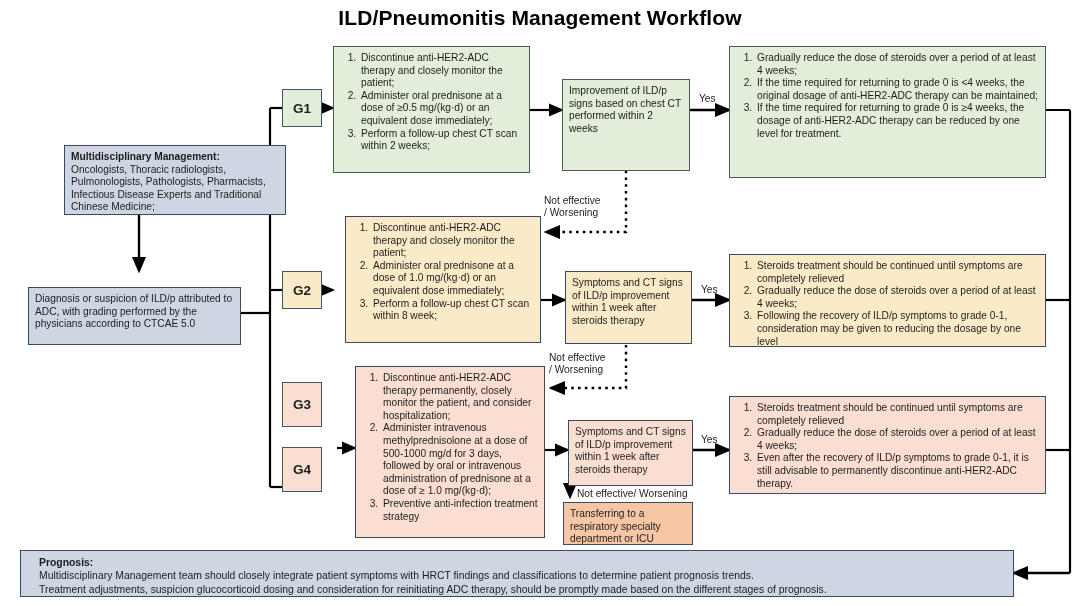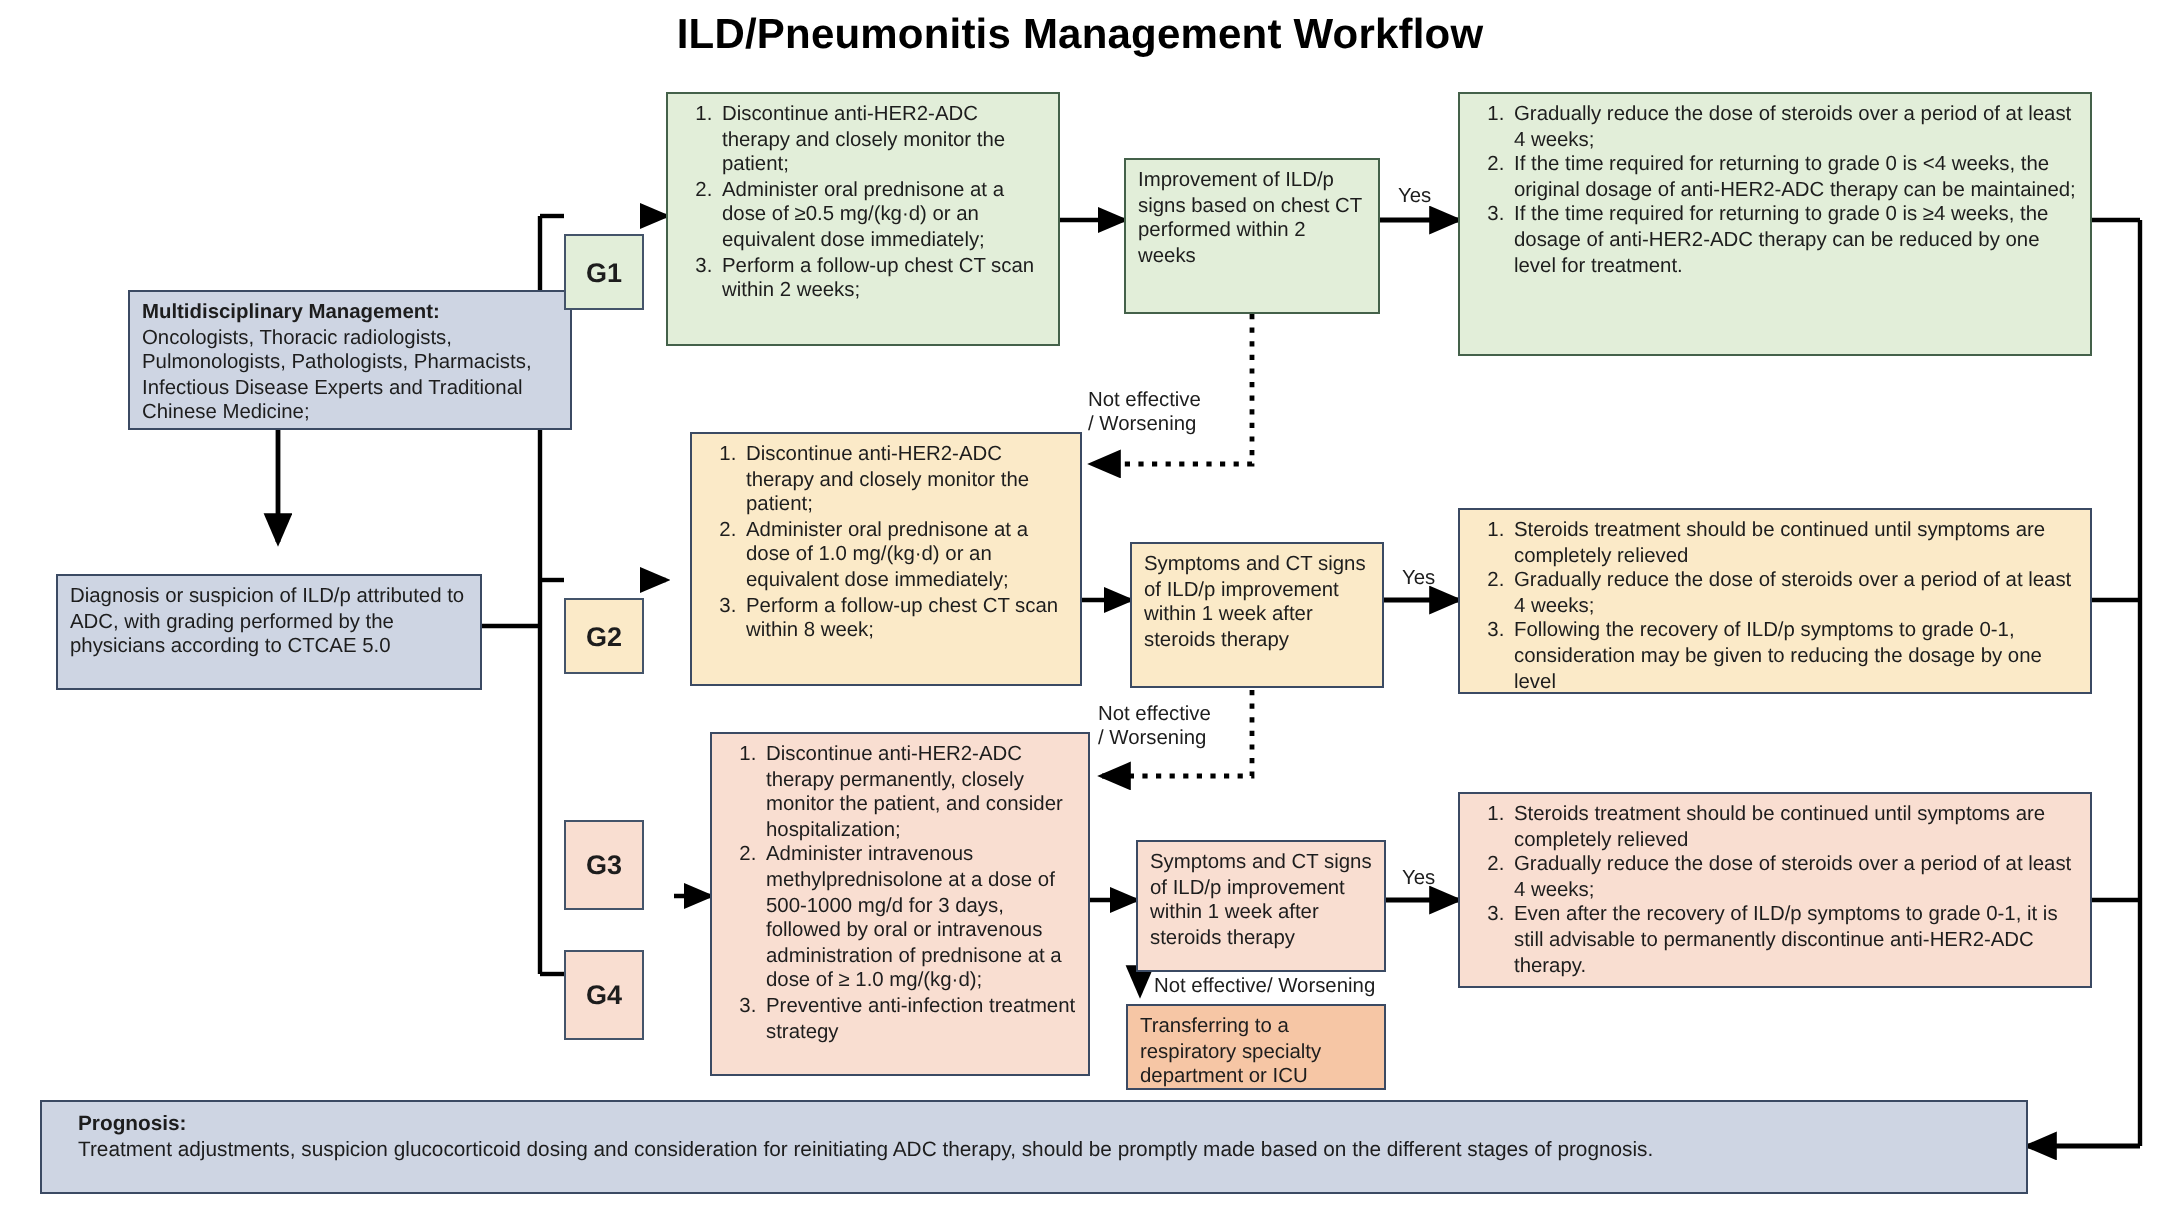--- a/index.html
+++ b/index.html
@@ -44,21 +44,20 @@
   .grade{
     position:absolute;
     box-sizing:border-box;
     border:1.5px solid #44546a;
     display:flex;
     align-items:center;
     justify-content:center;
     font-size:13.5px;
     font-weight:bold;
     color:#1d1d1d;
-    margin-top:28px;
   }
   .bold-head{font-weight:bold;display:block;}
 
   
   ol.steps{
     margin:0;
     padding:0 0 0 19px;
     list-style-position:outside;
   }
   ol.steps li{
@@ -169,21 +168,21 @@
   </div>
 
   <div class="box green" style="left:333px;top:46px;width:197px;height:127px;">
     <ol class="steps">
       <li>Discontinue anti-HER2-ADC therapy and closely monitor the patient;</li>
       <li>Administer oral prednisone at a dose of ≥0.5 mg/(kg·d) or an equivalent dose immediately;</li>
       <li>Perform a follow-up chest CT scan within 2 weeks;</li>
     </ol>
   </div>
 
-  <div class="box green plaintext" style="left:562px;top:79px;width:128px;height:78px;">
+  <div class="box green plaintext" style="left:562px;top:79px;width:128px;height:92px;">
     <p>Improvement of ILD/p signs based on chest CT performed within 2 weeks</p>
   </div>
 
   <div class="edge-label" style="left:699px;top:93px;">Yes</div>
 
   <div class="edge-label" style="left:544px;top:195px;width:80px;white-space:normal;">Not effective<br>/ Worsening</div>
 
   <div class="box green" style="left:729px;top:46px;width:317px;height:132px;">
     <ol class="steps">
       <li>Gradually reduce the dose of steroids over a period of at least 4 weeks;</li>
@@ -239,16 +238,17 @@
   <div class="box pink" style="left:729px;top:396px;width:317px;height:98px;">
     <ol class="steps">
       <li>Steroids treatment should be continued until symptoms are completely relieved</li>
       <li>Gradually reduce the dose of steroids over a period of at least 4 weeks;</li>
       <li>Even after the recovery of ILD/p symptoms to grade 0-1, it is still advisable to permanently discontinue anti-HER2-ADC therapy.</li>
     </ol>
   </div>
 
   <div class="box blue prognosis plaintext" style="left:20px;top:550px;width:994px;height:47px;padding:5px 18px;">
     <span class="bold-head">Prognosis:</span>
+    <p>Multidisciplinary Management team should closely integrate patient symptoms with HRCT findings and classifications to determine patient prognosis trends.</p>
     <p>Treatment adjustments, suspicion glucocorticoid dosing and consideration for reinitiating ADC therapy, should be promptly made based on the different stages of prognosis.</p>
   </div>
 
 </div>
 
 </body></html>

